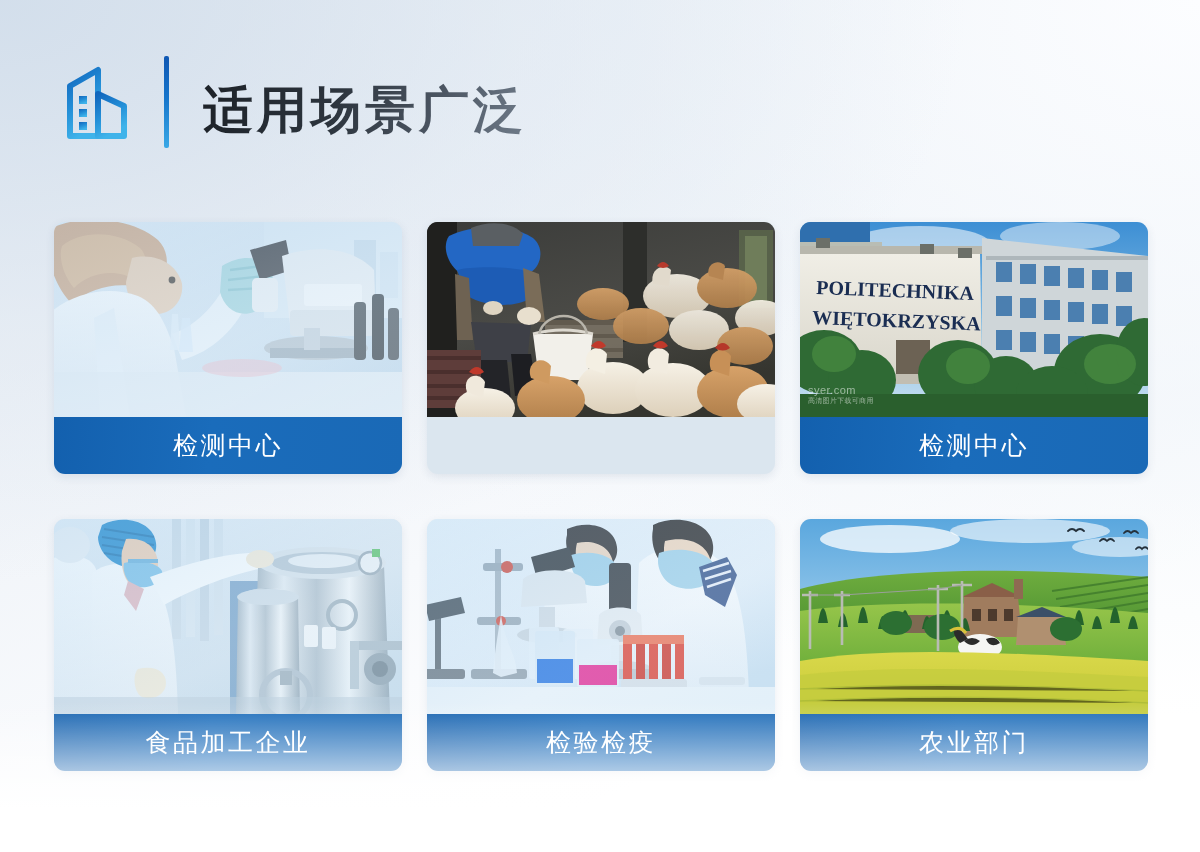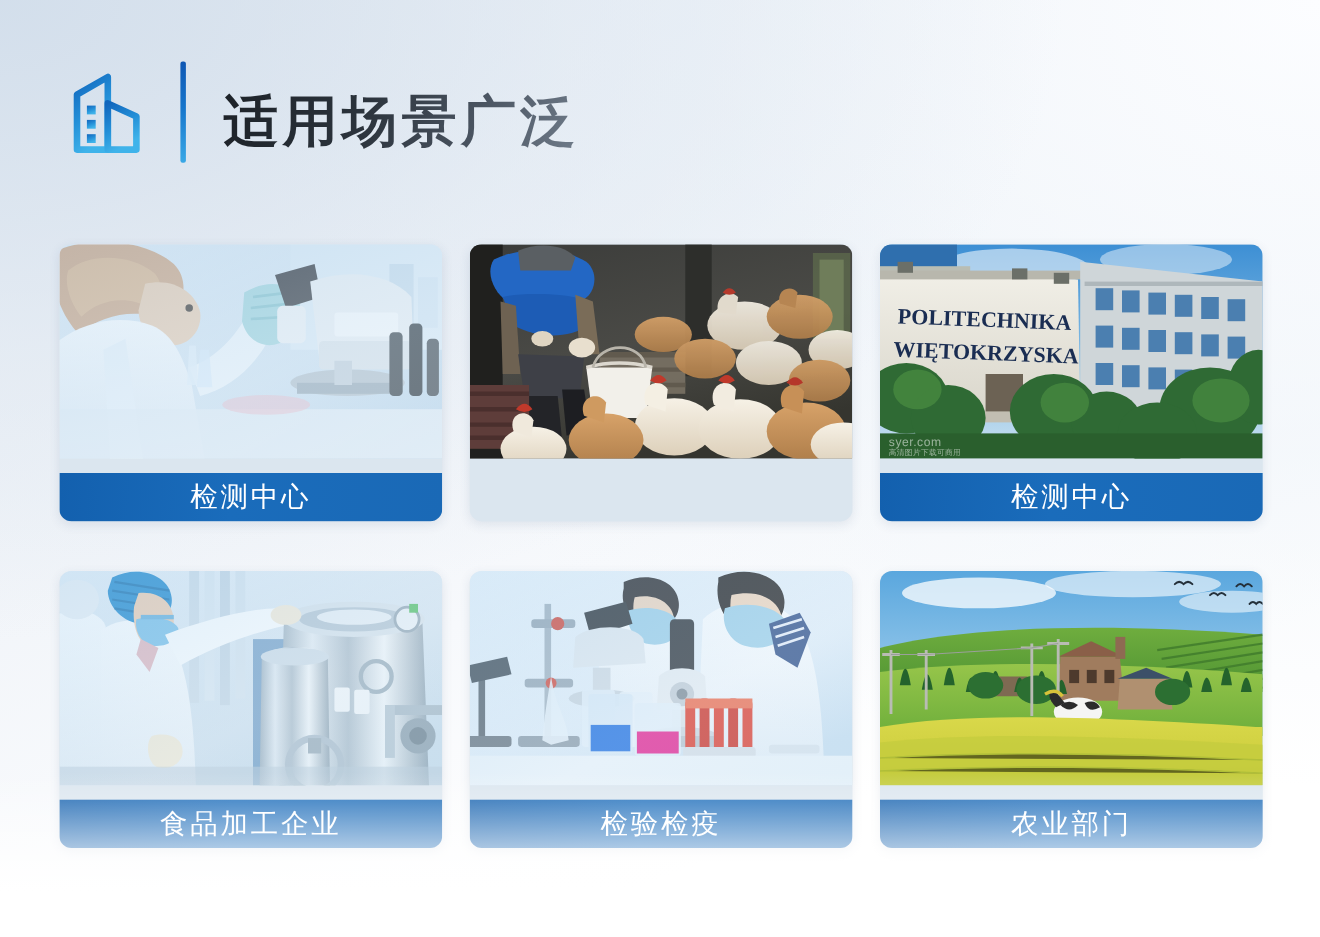--- a/index.html
+++ b/index.html
@@ -81,39 +81,39 @@
     border-radius:11px;
     overflow:hidden;
     background:#dbe6ef;
     box-shadow:0 3px 10px rgba(40,70,110,0.10);
   }
   .photo { position:absolute; inset:0 0 57px 0; overflow:hidden; }
   .photo > svg { width:100%; height:100%; display:block; }
 
   .label-bar {
     position:absolute; left:0; right:0; bottom:0;
-    height:44px;
+    height:57px;
     background:linear-gradient(95deg,#1360ae 0%,#1a6cbb 45%,#1a69b6 100%);
     display:flex; align-items:center; justify-content:center;
   }
   .card-label {
     color:#ffffff;
     font-size:25px;
     letter-spacing:2.5px;
     font-weight:400;
     line-height:1;
     white-space:nowrap;
   }
 
   
   .tint-blue  { position:absolute; inset:0; background:linear-gradient(160deg, rgba(150,195,230,0.30) 0%, rgba(205,228,245,0.42) 55%, rgba(225,240,250,0.35) 100%); }
   .tint-blue2 { position:absolute; inset:0; background:linear-gradient(150deg, rgba(160,205,238,0.33) 0%, rgba(215,235,250,0.30) 60%, rgba(200,228,246,0.30) 100%); }
   .watermark {
     position:absolute;
-    left:8px; bottom:0;
+    left:8px; bottom:12px;
     color:rgba(255,255,255,0.52);
     font-size:11px;
     letter-spacing:0.5px;
     line-height:1.15;
     pointer-events:none;
   }
   .watermark small { display:block; font-size:7px; letter-spacing:0.3px; }
 </style>
 </head>
 <body>

